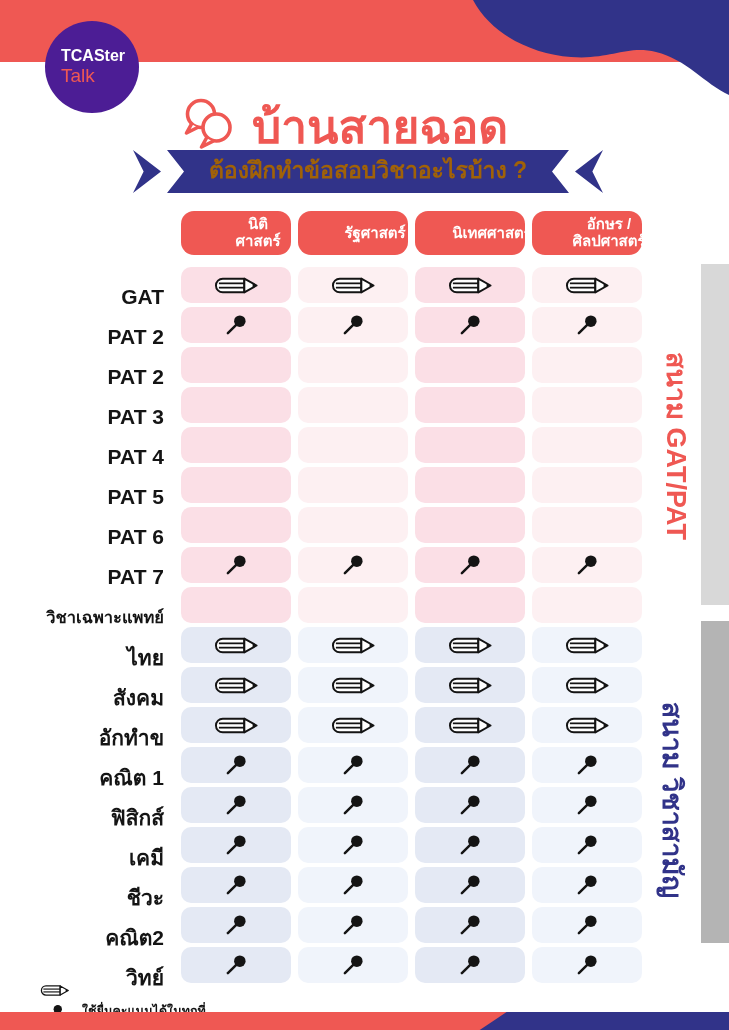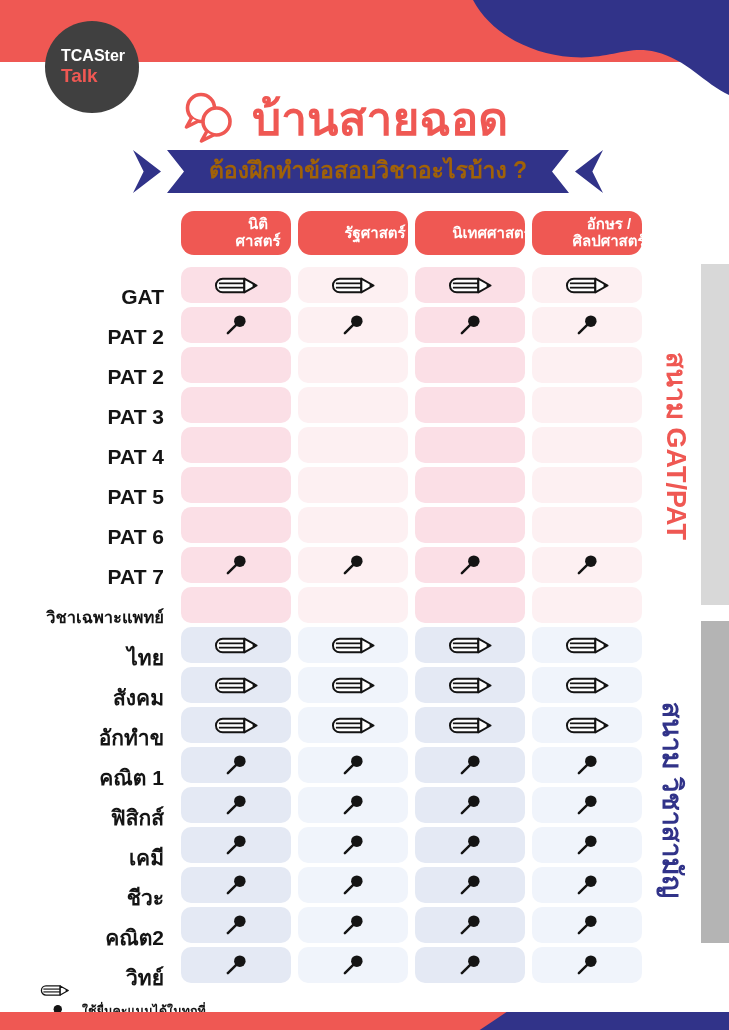--- a/index.html
+++ b/index.html
@@ -4,26 +4,26 @@
 <style>
   * { margin:0; padding:0; box-sizing:border-box; }
   html,body { background:#ffffff; }
   body { width:729px; height:1030px; font-family:"Liberation Sans", sans-serif; }
   .poster { position:relative; width:729px; height:1030px; background:#ffffff; overflow:hidden; }
 
   
   .top-band { position:absolute; left:0; top:0; width:729px; height:62px; background:#ef5853; }
   .corner-blob { position:absolute; right:0; top:0; width:270px; height:100px; }
   .logo-circle { position:absolute; left:45px; top:21px; width:94px; height:92px; border-radius:50%;
-                 background:#404040; display:flex; flex-direction:column; justify-content:center; padding-left:16px; }
+                 background:#4c1d95; display:flex; flex-direction:column; justify-content:center; padding-left:16px; }
   .logo-line1 { color:#ffffff; font-weight:bold; font-size:16px; line-height:1.15; }
-  .logo-line2 { color:#ef5853; font-weight:bold; font-size:19px; line-height:1.15; }
+  .logo-line2 { color:#ef5853; font-weight:normal; font-size:19px; line-height:1.15; }
 
   
-  .title-row { position:absolute; left:180px; top:84px; height:66px; display:flex; align-items:center; gap:14px; }
+  .title-row { position:absolute; left:180px; top:84px; height:66px; display:flex; align-items:flex-end; gap:14px; }
   .bubbles { width:58px; height:54px; }
   .page-title { color:#ef5853; font-weight:bold; font-size:46px; white-space:nowrap; line-height:1; padding-top:4px; }
 
   
   .ribbon { position:absolute; left:133px; top:150px; width:470px; height:43px; }
   .ribbon-body { position:absolute; left:34px; right:34px; top:0; bottom:0; background:#313389;
                  clip-path:polygon(0 0,100% 0,calc(100% - 17px) 50%,100% 100%,0 100%,17px 50%); }
   .ribbon-tail { position:absolute; top:0; bottom:0; width:28px; background:#313389; }
   .ribbon-tail.left  { left:0;  clip-path:polygon(0 0,100% 50%,0 100%,38% 50%); }
   .ribbon-tail.right { right:0; clip-path:polygon(100% 0,0 50%,100% 100%,62% 50%); }

